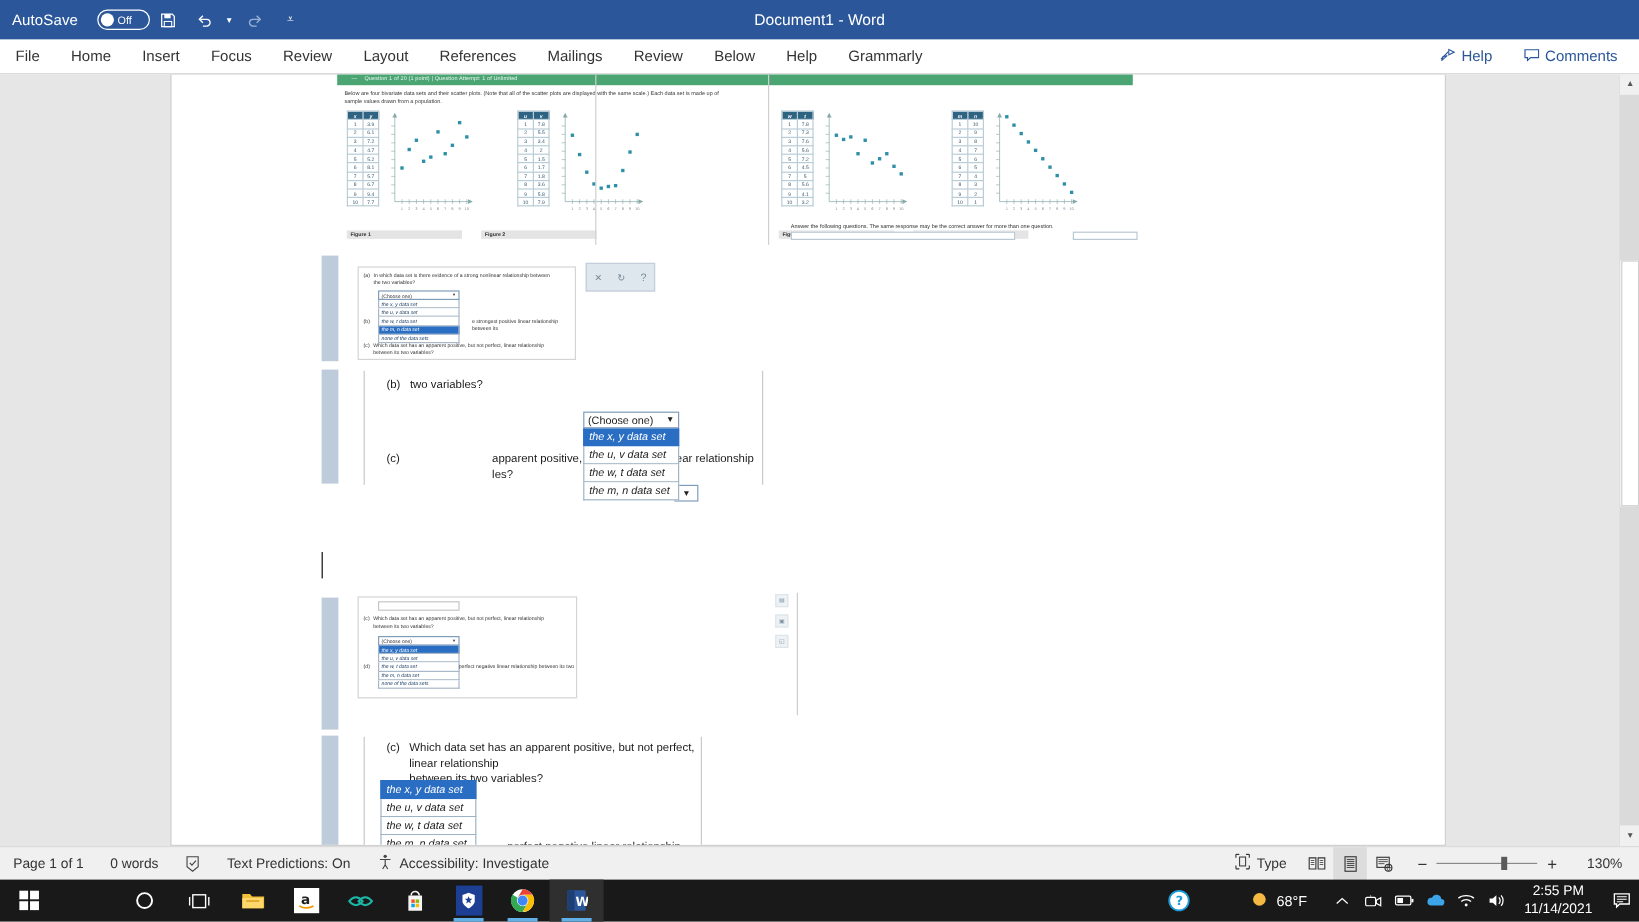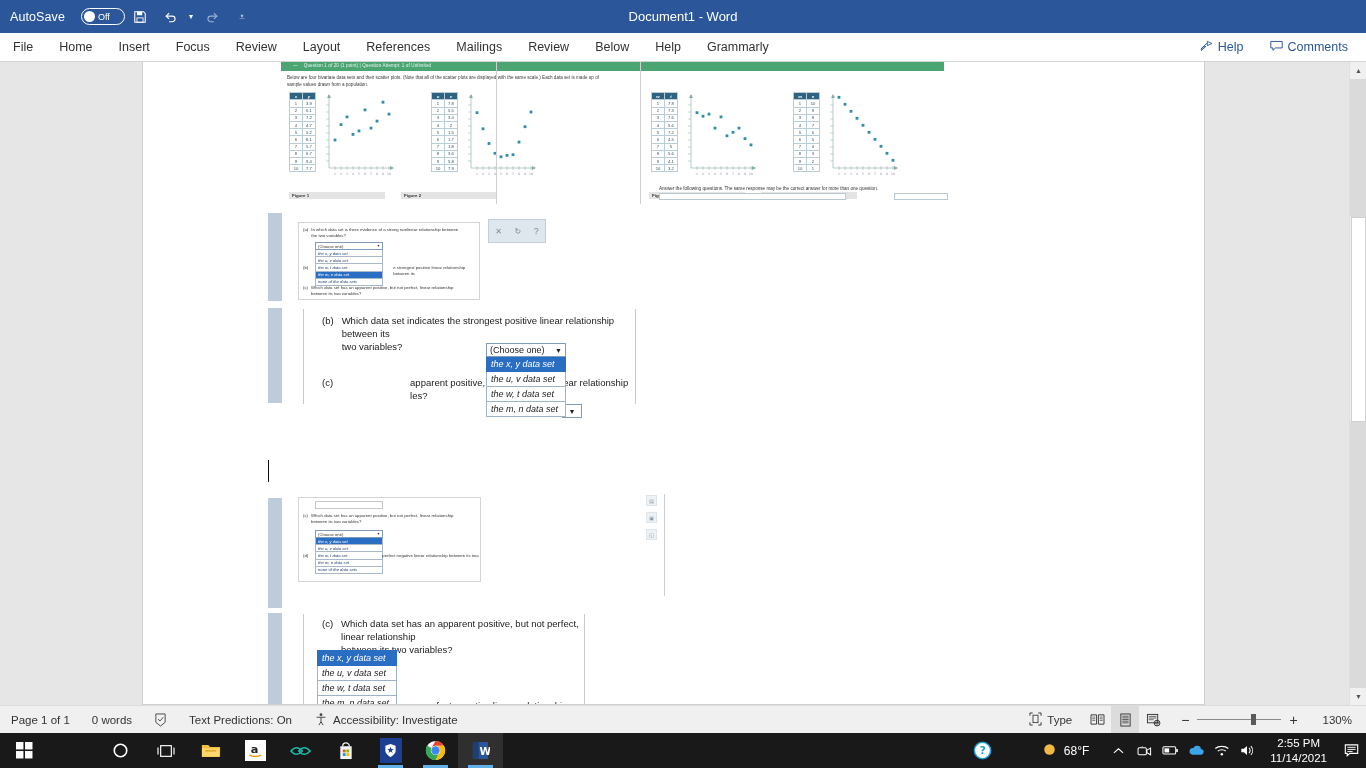--- a/index.html
+++ b/index.html
@@ -700,21 +700,20 @@
     <div style="position:absolute;left:345px;top:157px;width:58px;height:24px;background:#dfe7ee;border:1px solid #c3ceda;display:flex;align-items:center;justify-content:space-around;">
       <span style="font-size:8px;color:#7a8a99;">✕</span>
       <span style="font-size:8px;color:#7a8a99;">↻</span>
       <span style="font-size:9px;color:#7a8a99;">?</span>
     </div>
 
     <div class="bigblock" style="left:160px;top:247px;width:333px;height:95px;border-left:.8px solid #c9c9c9;border-right:.8px solid #c9c9c9;">
       <div style="display:flex;gap:8px;padding:6px 0 0 18px;">
         <div class="bq-label">(b)</div>
         <div class="bq-text">
-          <div>Which data set indicates the strongest positive linear relationship between its</div>
           <div>two variables?</div>
         </div>
       </div>
 
       <div style="position:absolute;left:18px;top:68px;display:flex;gap:9px;">
         <div class="bq-label">(c)</div>
         <div class="bq-text" style="margin-left:68px;">
           <div>apparent positive, but not perfect, linear relationship</div>
           <div>les?</div>
         </div>

